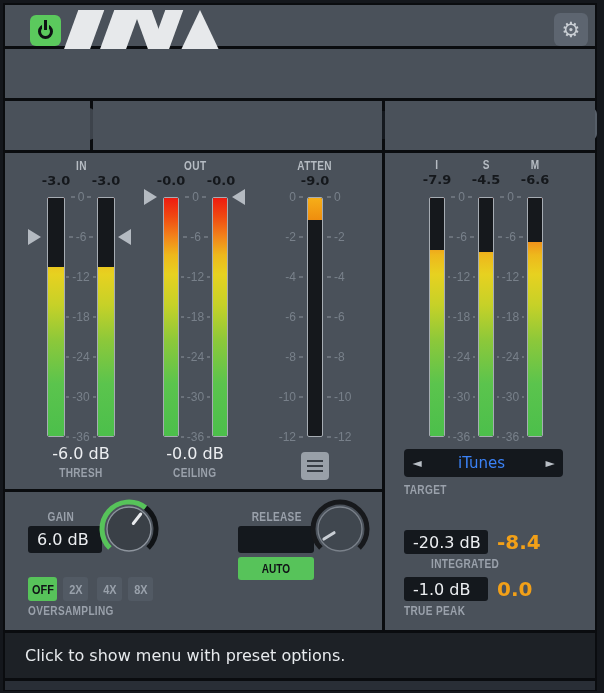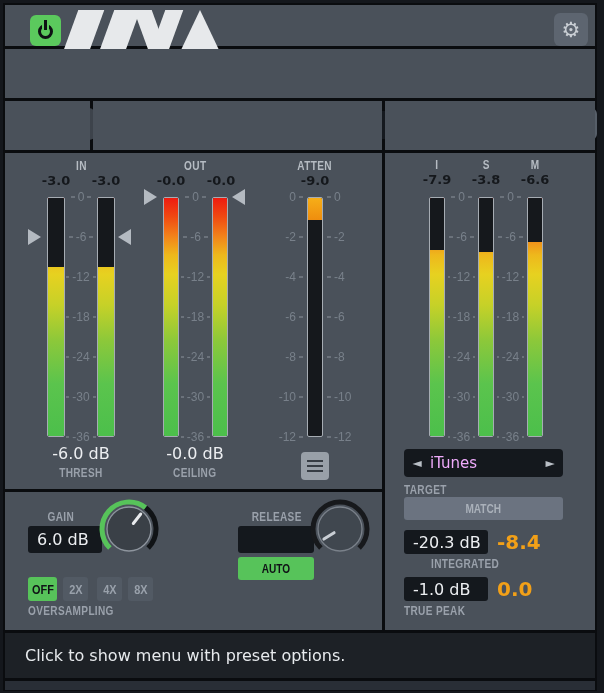--- a/index.html
+++ b/index.html
@@ -70,21 +70,21 @@
   .marker.ml { border-right:13px solid #b4bac1; }
   .hamburger { border-radius:4px; background:#99a0a8; display:flex; flex-direction:column; align-items:center; justify-content:center; gap:3px; cursor:pointer; }
   .hamburger span { width:16px; height:2px; background:#373d44; }
 
   
   .field { position:absolute; background:#14181d; border-radius:3px; color:#eceef1; font-size:16px; display:flex; align-items:center; padding-left:9px; cursor:text; }
   .orange { position:absolute; color:#f2a018; font-weight:700; font-size:20px; }
   .knob { position:absolute; width:64px; height:64px; cursor:pointer; }
   .match-btn { position:absolute; background:#6b7380; border-radius:3px; color:#aab1ba; display:flex; align-items:center; justify-content:center; font-size:12px; cursor:pointer; }
   .dd { position:absolute; background:#14181d; border-radius:4px; display:flex; align-items:center; cursor:pointer; }
-  .dd .name { flex:1; color:#f0abfc; font-size:15px; }
+  .dd .name { flex:1; color:#3b82f6; font-size:15px;margin-left:28px; }
   .os-btn { position:absolute; height:24px; border-radius:3px; display:flex; align-items:center; justify-content:center; font-size:13px; cursor:pointer; top:85px; }
 
   .status { left:5px; top:633px; width:590px; height:45px; background:#1d2126; display:flex; align-items:center; padding-left:20px; color:#e7eaed; font-size:16px; }
   .strip { left:5px; top:681px; width:590px; height:9px; background:#292e36; }
 </style>
 </head>
 <body>
 
 <div class="root">
   <div class="frame"></div>
@@ -371,21 +371,21 @@
         <span class="cond">8X</span>
       </div>
     <div class="abs lbl" style="left:23px;top:112px;"><span class="cond" style="transform-origin:left;">OVERSAMPLING</span></div>
   </div>
 
   <div class="panel" style="left:385px;top:153px;width:210px;height:477px;">
     <div class="abs grplbl center" style="left:32px;top:5px;width:40px;"><span class="cond">I</span></div>
     <div class="abs grplbl center" style="left:81px;top:5px;width:40px;"><span class="cond">S</span></div>
     <div class="abs grplbl center" style="left:130px;top:5px;width:40px;"><span class="cond">M</span></div>
     <div class="abs meterval" style="left:32px;top:19px;width:40px;">-7.9</div>
-    <div class="abs meterval" style="left:81px;top:19px;width:40px;">-3.8</div>
+    <div class="abs meterval" style="left:81px;top:19px;width:40px;">-4.5</div>
     <div class="abs meterval" style="left:130px;top:19px;width:40px;">-6.6</div>
     <div class="abs bar" style="left:44px;width:16px;">
       <div class="bar-grad"></div>
         <div class="bar-mask" style="height: 21.9444%;"></div>
     </div>
     <div class="abs bar" style="left:93px;width:16px;">
       <div class="bar-grad"></div>
         <div class="bar-mask" style="height: 22.7778%;"></div>
     </div>
     <div class="abs bar" style="left:142px;width:16px;">
@@ -467,23 +467,20 @@
         </div>
       </div>
 
     <div class="abs dd" style="left:19px;top:296px;width:159px;height:28px;">
       <span class="dd-arrow" style="width:26px;">◄</span>
       <span class="name">iTunes</span>
       <span class="dd-arrow" style="width:26px;">►</span>
     </div>
     <div class="abs lbl" style="left:19px;top:330px;"><span class="cond" style="transform-origin:left;">TARGET</span></div>
 
-    <div class="match-btn" style="left:19px;top:344px;width:159px;height:23px;">
-        <span class="cond">MATCH</span>
-      </div>
 
     <div class="abs field" style="left:19px;top:377px;width:84px;height:24px;">-20.3 dB</div>
     <div class="orange" style="left:112px;top:377px;">-8.4</div>
     <div class="abs lbl" style="left:19px;top:404px;margin-left:27px;"><span class="cond" style="transform-origin:left;">INTEGRATED</span></div>
 
     <div class="abs field" style="left:19px;top:424px;width:84px;height:24px;">-1.0 dB</div>
     <div class="orange" style="left:112px;top:424px;">0.0</div>
     <div class="abs lbl" style="left:19px;top:451px;"><span class="cond" style="transform-origin:left;">TRUE PEAK</span></div>
   </div>
 

